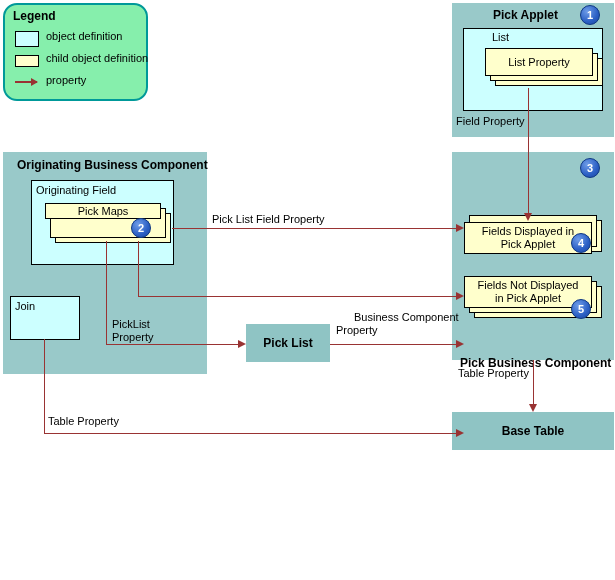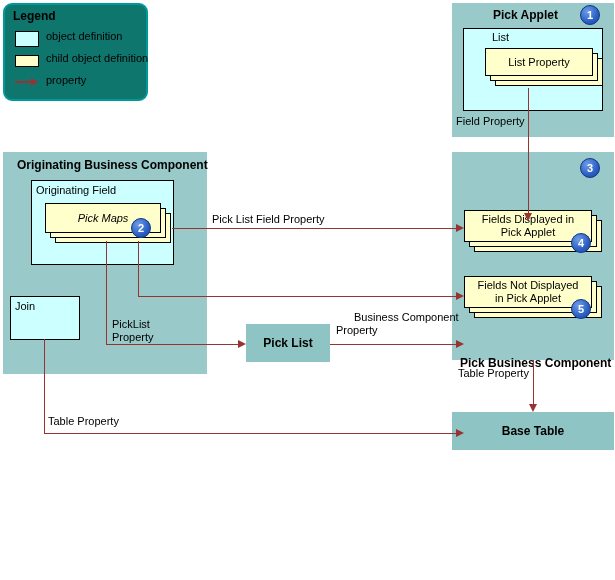--- a/index.html
+++ b/index.html
@@ -6,21 +6,21 @@
   body{width:615px;height:580px;position:relative;overflow:hidden;
        font-family:"Liberation Sans","DejaVu Sans",sans-serif;
        font-size:11px;color:#000000;}
   .stage{position:absolute;left:0;top:0;width:615px;height:580px;}
 
   
   .abs{position:absolute;box-sizing:border-box;}
 
   
   .legend{left:3px;top:3px;width:145px;height:98px;
-          border:2px solid #009999;border-radius:9px;background:#0f766e;}
+          border:2px solid #009999;border-radius:14px;background:#86efac;}
   .legend-title{position:absolute;left:8px;top:4px;font-weight:bold;font-size:12px;}
   .legend-row{position:absolute;left:10px;height:18px;}
   .legend-sw{position:absolute;left:0;top:2px;width:22px;height:14px;border:1px solid #000;}
   .sw-obj{background:#ccffff;}
   .sw-child{background:#ffffcc;height:10px;top:4px;}
   .legend-lbl{position:absolute;left:31px;top:1px;white-space:nowrap;font-size:11px;}
   .legend-arrow{position:absolute;left:0;top:8px;width:22px;height:2px;background:#993333;}
   .legend-arrow:after{content:"";position:absolute;right:-1px;top:-3px;
       border-left:7px solid #993333;border-top:4px solid transparent;border-bottom:4px solid transparent;}
 
@@ -98,37 +98,37 @@
 
   <div class="abs teal" style="left:3px;top:152px;width:204px;height:222px;padding-left:44px;">
     <div class="ctitle" style="left:14px;top:6px;">Originating Business Component</div>
 
     <div class="abs cyan" style="left:28px;top:28px;width:143px;height:85px;">
       <div class="ilabel" style="left:4px;top:3px;">Originating Field</div>
 
       <div class="stack" style="left:13px;top:22px;width:128px;height:52px;">
         <div class="layer" style="left:10px;top:10px;width:116px;height:30px;"></div>
         <div class="layer" style="left:5px;top:5px;width:116px;height:30px;"></div>
-        <div class="front" style="width:116px;height:30px;font-style:italic;">Pick Maps</div>
+        <div class="front" style="width:116px;height:16px;">Pick Maps</div>
       </div>
     </div>
     <div class="badge" style="left:128px;top:66px;">2</div>
 
     <div class="abs cyan" style="left:7px;top:144px;width:70px;height:44px;">
       <div class="ilabel" style="left:4px;top:3px;">Join</div>
     </div>
   </div>
 
   <div class="abs teal" style="left:452px;top:152px;width:162px;height:208px;">
     <div class="ctitle" style="left:8px;top:204px;">Pick Business Component</div>
 
     <div class="stack" style="left:12px;top:58px;width:140px;height:50px;">
       <div class="layer" style="left:10px;top:10px;width:128px;height:32px;"></div>
       <div class="layer" style="left:5px;top:5px;width:128px;height:32px;"></div>
-      <div class="front" style="width:128px;height:32px;flex-direction:column;">
+      <div class="front" style="width:128px;height:32px;flex-direction:column;margin-top:12px;">
         <span>Fields Displayed in</span>
         <span>Pick Applet</span>
       </div>
     </div>
     <div class="badge" style="left:119px;top:81px;">4</div>
 
     <div class="stack" style="left:12px;top:124px;width:140px;height:50px;">
       <div class="layer" style="left:10px;top:10px;width:128px;height:32px;"></div>
       <div class="layer" style="left:5px;top:5px;width:128px;height:32px;"></div>
       <div class="front" style="width:128px;height:32px;flex-direction:column;">

